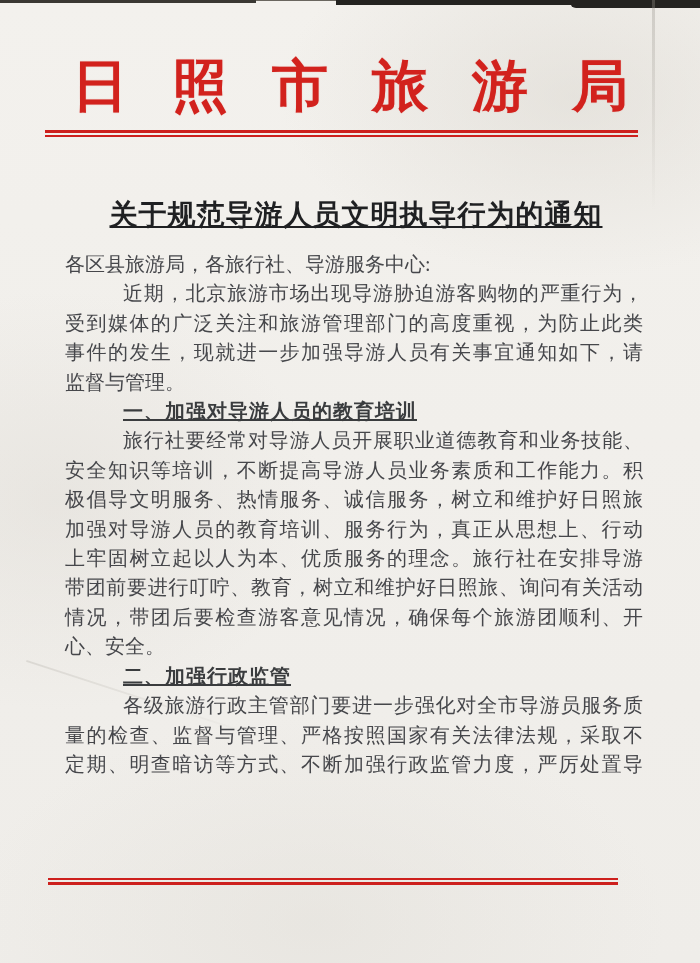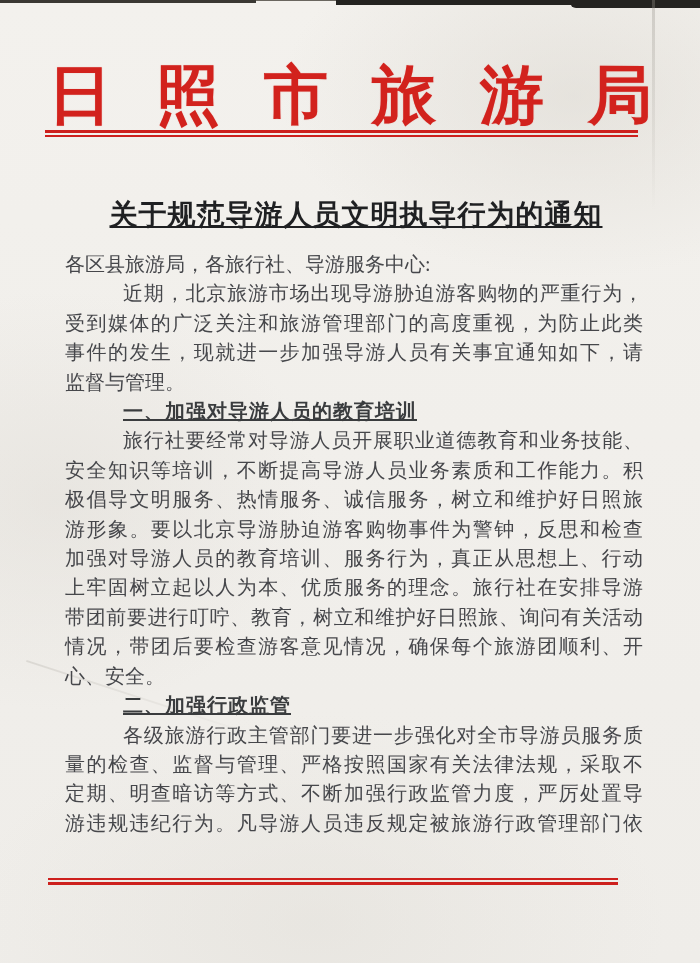--- a/index.html
+++ b/index.html
@@ -32,22 +32,22 @@
   .edge-a{left:0;top:0;width:256px;height:3px;background:#3a3833;}
   .edge-b{left:256px;top:0;width:80px;height:1px;background:#6a665f;}
   .edge-c{left:336px;top:0;width:364px;height:5px;}
   .edge-d{right:0;top:0;width:130px;height:8px;border-bottom-left-radius:6px;}
 
   .letterhead{
     position:absolute;top:60px;left:0;width:700px;
     display:flex;justify-content:center;
   }
   .letterhead span{
-    font-size:64px;line-height:1.1;font-weight:bold;
-    font-family:Liberation Sans, sans-serif;
+    font-size:56px;line-height:1.1;font-weight:bold;
+    font-family:Liberation Mono, monospace;
     letter-spacing:44px;margin-right:-44px;
     color:#d2221d;
     text-shadow:0 0 1px rgba(210,34,29,.4);
     white-space:nowrap;
   }
   .red-rule{position:absolute;background:transparent;}
   .red-rule-top{
     top:130px;left:45px;width:593px;height:2px;
     border-top:3px solid #cd201d;border-bottom:2px solid #cd201d;
   }
@@ -107,28 +107,26 @@
   <div class="body-text" id="body-lines">
       <div class="line">各区县旅游局，各旅行社、导游服务中心:</div>
       <div class="line ind fill">近期，北京旅游市场出现导游胁迫游客购物的严重行为，</div>
       <div class="line fill">受到媒体的广泛关注和旅游管理部门的高度重视，为防止此类</div>
       <div class="line fill">事件的发生，现就进一步加强导游人员有关事宜通知如下，请</div>
       <div class="line">监督与管理。</div>
       <div class="line ind hd">一、加强对导游人员的教育培训</div>
       <div class="line ind fill">旅行社要经常对导游人员开展职业道德教育和业务技能、</div>
       <div class="line fill">安全知识等培训，不断提高导游人员业务素质和工作能力。积</div>
       <div class="line fill">极倡导文明服务、热情服务、诚信服务，树立和维护好日照旅</div>
-      <div class="line fill">游形象。要以北京导游胁迫游客购物事件为警钟，反思和检查</div>
       <div class="line fill">加强对导游人员的教育培训、服务行为，真正从思想上、行动</div>
       <div class="line fill">上牢固树立起以人为本、优质服务的理念。旅行社在安排导游</div>
       <div class="line fill">带团前要进行叮咛、教育，树立和维护好日照旅、询问有关活动</div>
       <div class="line fill">情况，带团后要检查游客意见情况，确保每个旅游团顺利、开</div>
       <div class="line">心、安全。</div>
       <div class="line ind hd">二、加强行政监管</div>
       <div class="line ind fill">各级旅游行政主管部门要进一步强化对全市导游员服务质</div>
       <div class="line fill">量的检查、监督与管理、严格按照国家有关法律法规，采取不</div>
       <div class="line fill">定期、明查暗访等方式、不断加强行政监管力度，严厉处置导</div>
-      <div class="line fill">游违规违纪行为。凡导游人员违反规定被旅游行政管理部门依</div>
     </div>
 
   <div class="red-rule red-rule-bottom"></div>
 
 </div>
 
 </body></html>

